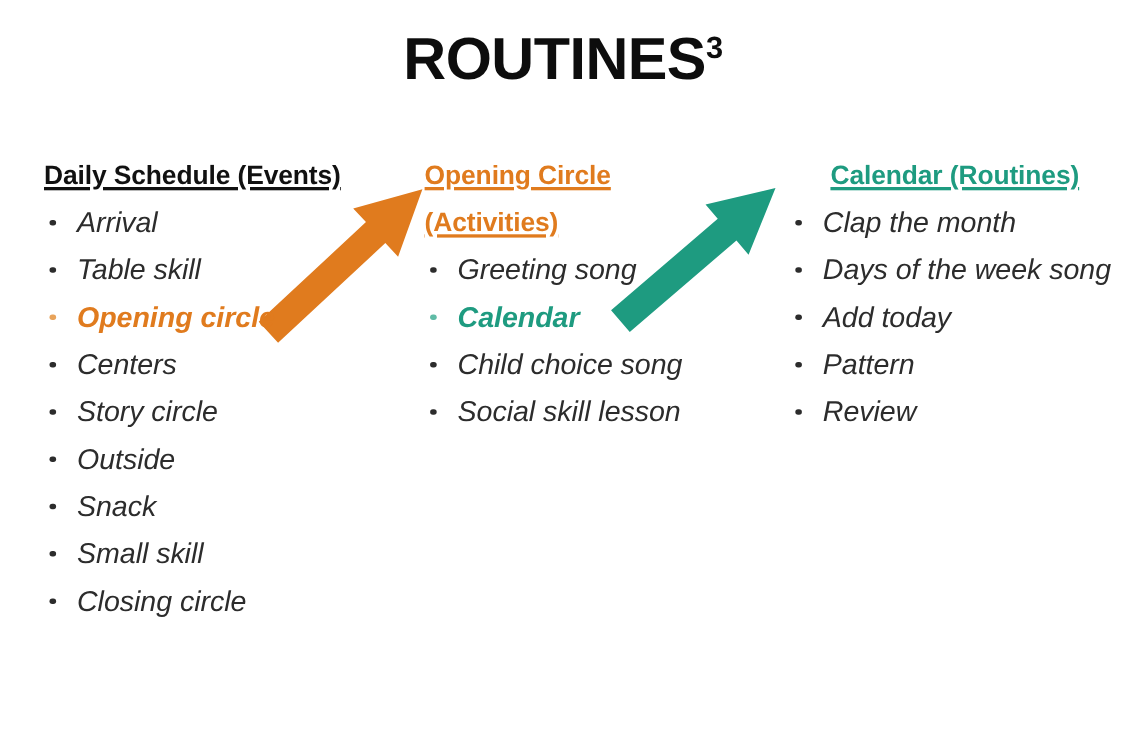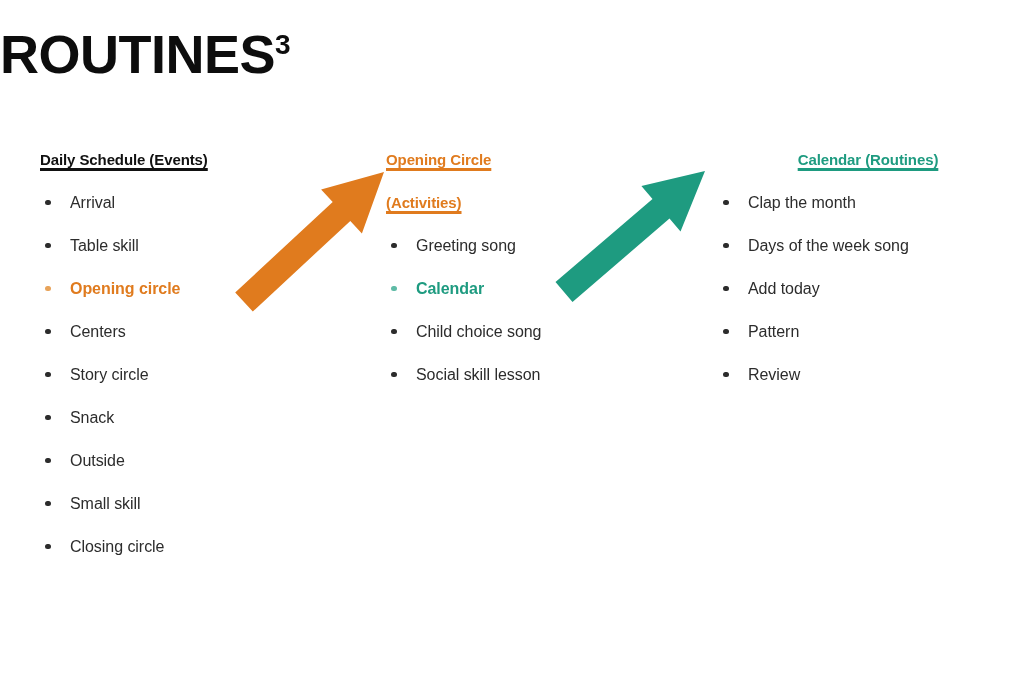--- a/index.html
+++ b/index.html
@@ -21,21 +21,21 @@
     height: 683px;
     background: #ffffff;
   }
 
   
   #title {
     position: absolute;
     top: 27px;
     left: 0;
     width: 1024px;
-    text-align: left;
+    text-align: center;
     font-size: 54px;
     font-weight: 700;
     letter-spacing: -0.5px;
     color: #0d0d0d;
     line-height: 1.0;
     white-space: nowrap;
   }
   #title .sup {
     font-size: 28px;
     font-weight: 700;
@@ -47,48 +47,49 @@
   
   .column {
     position: absolute;
     top: 138px;
   }
   #col-1 { left: 40px;  width: 320px; }
   #col-2 { left: 386px; width: 300px; }
   #col-3 { left: 718px; width: 300px; }
 
   .col-header {
-    font-size: 15px;
+    font-size: 24px;
     font-weight: 700;
     line-height: 43px;
     letter-spacing: -0.1px;
     text-decoration: underline;
     text-underline-offset: 3px;
     text-decoration-thickness: 2.5px;
     margin: 0;
     padding: 0;
   }
   #col-1 .col-header { color: #111111; }
   #col-2 .col-header { color: #E07B1E; }
   #col-3 .col-header { color: #1E9B80; text-align: center; }
 
   .bullet-list {
     list-style: none;
     margin: 0;
     padding: 0;
   }
   .bullet-item {
     position: relative;
-    font-size: 16px;
+    font-size: 26px;
     line-height: 43px;
     height: 43px;
     color: #2c2c2c;
     padding-left: 30px;
     white-space: nowrap;
     letter-spacing: -0.05px;
+    font-style: italic;
   }
   .bullet-item .dot {
     position: absolute;
     left: 5px;
     top: 50%;
     width: 5.5px;
     height: 5.5px;
     margin-top: -2.75px;
     border-radius: 50%;
     background: #2c2c2c;
@@ -125,22 +126,22 @@
   </svg>
 
   <div class="column" id="col-1">
     <div class="col-header">Daily Schedule (Events)</div>
     <ul class="bullet-list" id="list-1">
         <li class="bullet-item"><span class="dot"></span><span>Arrival</span></li>
         <li class="bullet-item"><span class="dot"></span><span>Table skill</span></li>
         <li class="bullet-item hl-orange"><span class="dot"></span><span>Opening circle</span></li>
         <li class="bullet-item"><span class="dot"></span><span>Centers</span></li>
         <li class="bullet-item"><span class="dot"></span><span>Story circle</span></li>
+        <li class="bullet-item"><span class="dot"></span><span>Outside</span></li>
         <li class="bullet-item"><span class="dot"></span><span>Snack</span></li>
-        <li class="bullet-item"><span class="dot"></span><span>Outside</span></li>
         <li class="bullet-item"><span class="dot"></span><span>Small skill</span></li>
         <li class="bullet-item"><span class="dot"></span><span>Closing circle</span></li>
       </ul>
   </div>
 
   <div class="column" id="col-2">
     <div class="col-header">Opening Circle</div>
     <div class="col-header">(Activities)</div>
     <ul class="bullet-list" id="list-2">
         <li class="bullet-item"><span class="dot"></span><span>Greeting song</span></li>

